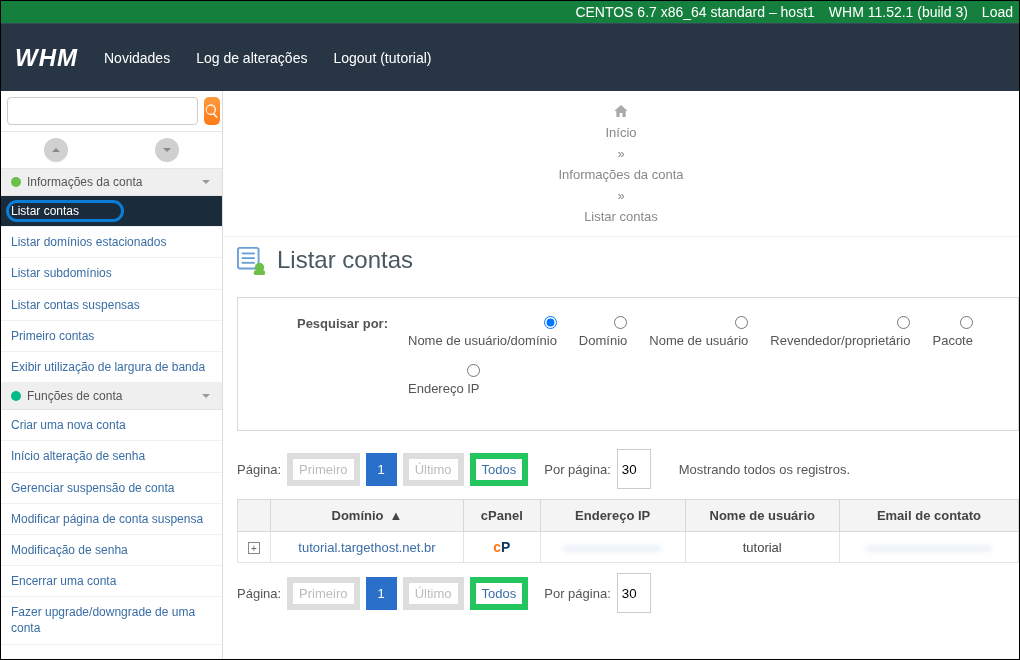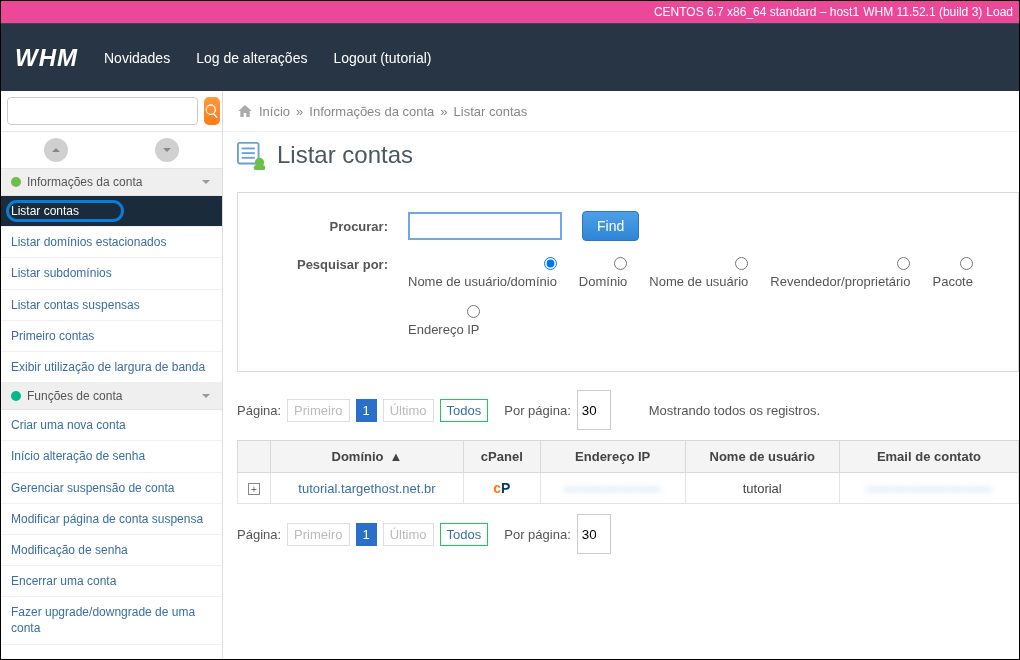--- a/index.html
+++ b/index.html
@@ -1,17 +1,17 @@
 <!DOCTYPE html>
 <html><head>
 <meta charset="utf-8">
 <style>
 * { box-sizing: border-box; margin: 0; padding: 0; }
 body { font-family: Arial, Helvetica, sans-serif; font-size: 13px; color: #444; background: #fff; width: 1020px; height: 660px; overflow: hidden; border: 1px solid #000; }
-.topbar { background: #ec4899; color: #fff; display: flex; justify-content: flex-end; align-items: center; padding: 4px 6px; font-size: 12px; gap: 4px; height: 22px; }
+.topbar { background: #15803d; color: #fff; display: flex; justify-content: flex-end; align-items: center; padding: 4px 6px; font-size: 14px; gap: 14px; height: 22px; }
 .topbar span { white-space: nowrap; }
 .mainnav { background: #273545; color: #fff; display: flex; align-items: center; padding: 0 14px; height: 68px; gap: 26px; border-top: 1px solid #38485a; }
 .logo { font-weight: bold; font-style: italic; font-size: 24px; letter-spacing: 1px; user-select: none; }
 .navlink { color: #fff; font-size: 14px; cursor: pointer; }
 .row { display: flex; }
 .left { width: 222px; background: #fff; border-right: 1px solid #dcdcdc; height: 588px; overflow: hidden; }
 .searchrow { display: flex; align-items: center; gap: 6px; padding: 6px; border-bottom: 1px solid #e6e6e6; }
 .searchinput { flex: 1; height: 28px; border: 1px solid #ccc; border-radius: 4px; padding: 0 6px; }
 .searchbtn { width: 30px; height: 28px; background: linear-gradient(#ff9a3c, #ff7a1a); border: none; border-radius: 5px; display: flex; align-items: center; justify-content: center; cursor: pointer; }
 .searchbtn svg { width: 16px; height: 16px; fill: #fff; }
@@ -20,40 +20,40 @@
 .circlebtn svg { width: 12px; height: 12px; fill: #888; }
 .sidehdr { background: #efefef; color: #555; padding: 6px 10px; display: flex; align-items: center; justify-content: space-between; font-size: 12px; border-bottom: 1px solid #e4e4e4; cursor: pointer; }
 .sidehdr .hicons { display: flex; align-items: center; gap: 6px; }
 .sidehdr .dot { width: 10px; height: 10px; border-radius: 50%; background: #6cc04a; display: inline-block; }
 .sidehdr .dot2 { background: #0b8; }
 .chev { width: 12px; height: 12px; fill: #999; }
 .sideitem { padding: 7px 10px; color: #3a6ea5; font-size: 12px; border-bottom: 1px solid #f0f0f0; cursor: pointer; line-height: 1.35; }
 .sideitem.active { background: #1a2b3b; color: #fff; position: relative; }
 .active-ring { position: absolute; left: 5px; top: 4px; right: 98px; bottom: 4px; border: 3px solid #0a7dd6; border-radius: 12px; }
 .right { flex: 1; background: #fff; overflow: hidden; }
-.crumbs { display: flex; align-items: center; gap: 6px; padding: 12px 14px; color: #888; border-bottom: 1px solid #eee; }
+.crumbs { display: flex; align-items: center; gap: 6px; padding: 12px 14px; color: #888; border-bottom: 1px solid #eee; flex-direction: column; }
 .crumbs a { color: #888; text-decoration: none; }
 .homeicon { width: 16px; height: 16px; fill: #aaa; }
 .titlebar { display: flex; align-items: center; gap: 10px; padding: 8px 14px; }
 .titlebar h1 { font-size: 24px; font-weight: normal; color: #4a5860; }
 .listicon { width: 30px; height: 30px; }
 .panel { border: 1px solid #d8d8d8; margin: 14px 0 14px 14px; padding: 18px 20px; }
 .formrow { display: flex; align-items: center; margin-bottom: 16px; gap: 20px; }
 .formrow .lbl { width: 130px; text-align: right; font-weight: bold; color: #555; }
 .textin { width: 154px; height: 28px; border: 2px solid #6fa8e8; }
 .findbtn { background: linear-gradient(#4d9fe8, #2f86d6); color: #fff; border: 1px solid #2a77c2; border-radius: 4px; padding: 6px 14px; font-size: 14px; cursor: pointer; }
 .radios { display: flex; flex-wrap: wrap; gap: 16px 22px; align-items: center; flex: 1; }
 .radio { display: flex; align-items: flex-end; gap: 4px; color: #555; flex-direction: column; }
 .radio input { margin: 0; }
 .pager { display: flex; align-items: center; gap: 6px; padding: 4px 14px; color: #555; }
-.pgbtn { border: 1px solid #22c55e; color: #3a6ea5; padding: 3px 6px; background: #fff; cursor: pointer; font-size: 13px; }
+.pgbtn { border: 6px solid #22c55e; color: #3a6ea5; padding: 3px 6px; background: #fff; cursor: pointer; font-size: 13px; }
 .pgbtn.dis { color: #bbb; border-color: #ddd; cursor: default; }
 .pgbtn.cur { background: #2a6fc9; color: #fff; border-color: #2a6fc9; }
 .ppin { width: 34px; height: 40px; border: 1px solid #ccc; text-align: left; padding: 0 4px; }
-.showing { margin-left: 32px; color: #555; }
+.showing { margin-left: 22px; color: #555; }
 .tbl { border: 1px solid #d8d8d8; margin: 6px 0 6px 14px; width: calc(100% - 14px); border-collapse: collapse; }
 .tbl th { background: #f4f4f4; border: 1px solid #d8d8d8; padding: 8px 10px; font-weight: bold; color: #444; text-align: center; font-size: 13px; position: relative; }
 .tbl td { border: 1px solid #e3e3e3; padding: 7px 10px; text-align: center; vertical-align: middle; }
 .sortarr { display: inline-block; margin-left: 6px; }
 .blur { filter: blur(3px); color: #5a8fd6; letter-spacing: 1px; }
 .linkcell { color: #3a6ea5; cursor: pointer; }
 .exptd { width: 28px; }
 .expbox { width: 12px; height: 12px; border: 1px solid #888; display: inline-flex; align-items: center; justify-content: center; font-size: 10px; color: #666; cursor: pointer; }
 .cplogo { font-weight: bold; font-size: 14px; text-align: right; }
 .cplogo .c { color: #ff7a1a; }
@@ -153,25 +153,20 @@
         <line x1="5" y1="9" x2="19" y2="9" stroke="#6aa0d8" stroke-width="2"></line>
         <line x1="5" y1="14" x2="19" y2="14" stroke="#6aa0d8" stroke-width="2"></line>
         <line x1="5" y1="19" x2="19" y2="19" stroke="#6aa0d8" stroke-width="2"></line>
         <circle cx="24" cy="24" r="5" fill="#6cc04a"></circle>
         <rect x="18" y="27" width="12" height="5" rx="2" fill="#6cc04a"></rect>
       </svg>
       <h1>Listar contas</h1>
     </div>
 
     <div class="panel">
-      <div class="formrow">
-        <div class="lbl">Procurar:</div>
-        <input class="textin" style="">
-        <button class="findbtn">Find</button>
-      </div>
       <div class="formrow" style="align-items:flex-start">
         <div class="lbl">Pesquisar por:</div>
         <div class="radios">
           <label class="radio">
               <input type="radio" name="sb" checked="" style="">
               <span>Nome de usuário/domínio</span>
             </label>
           <label class="radio">
               <input type="radio" name="sb" style="">
               <span>Domínio</span>

